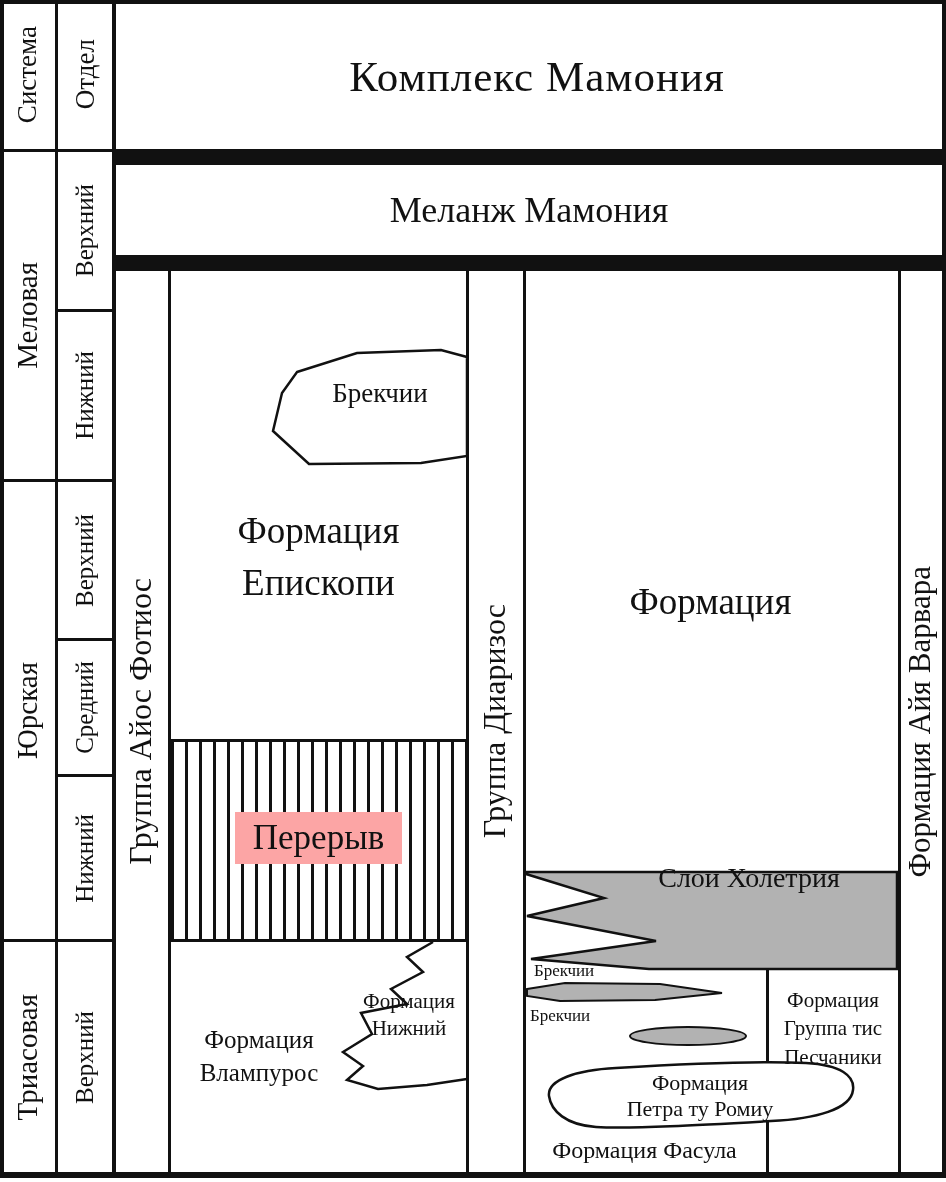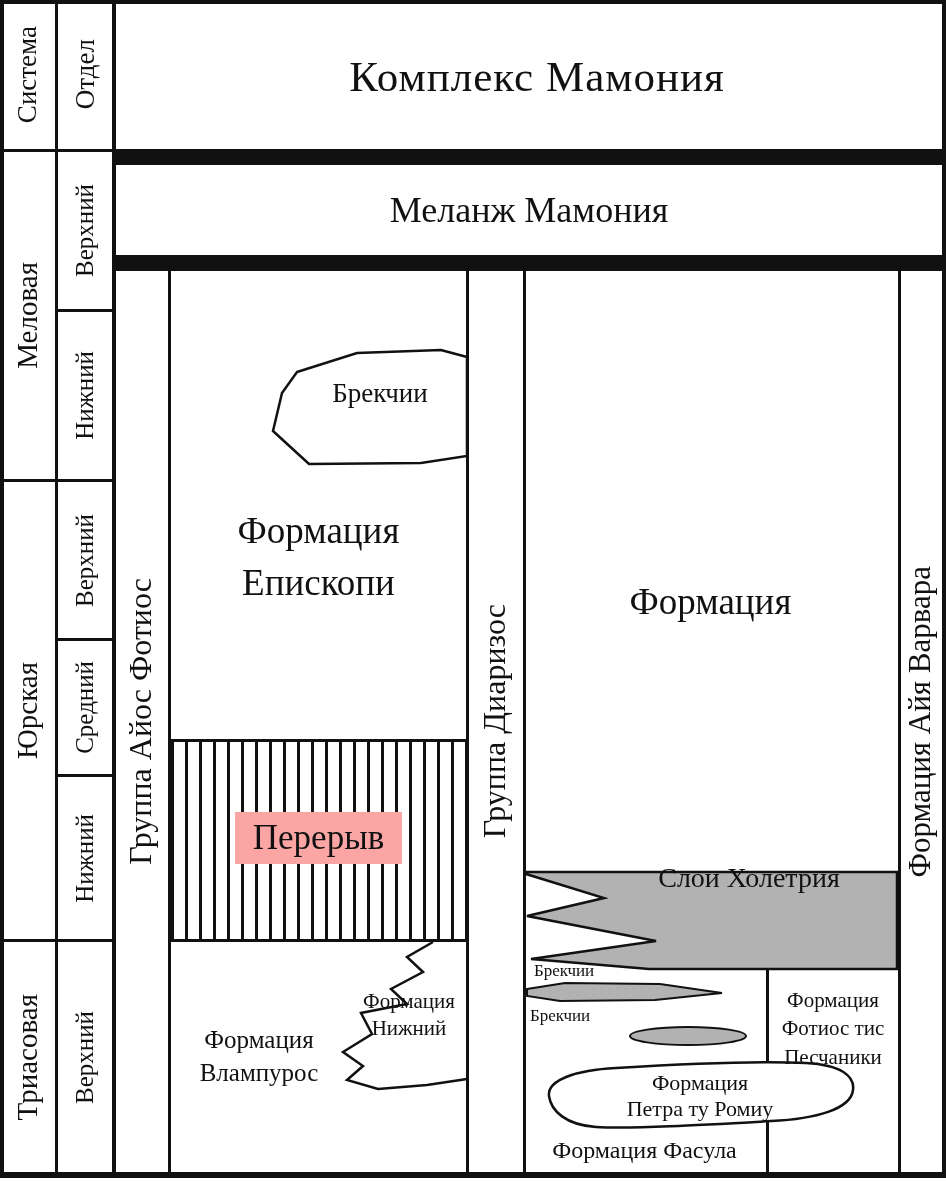--- a/index.html
+++ b/index.html
@@ -139,21 +139,21 @@
     <span>Слои Холетрия</span>
   </div>
   <div class="tblock" style="left:534px;top:961px;width:90px;font-size:17px;text-align:left;">
     <span>Брекчии</span>
   </div>
   <div class="tblock" style="left:530px;top:1006px;width:90px;font-size:17px;text-align:left;">
     <span>Брекчии</span>
   </div>
   <div class="tblock" style="left:770px;top:986px;width:126px;font-size:21px;line-height:1.35;">
     <span class="line">Формация</span>
-    <span class="line">Фотиос тис</span>
+    <span class="line">Группа тис</span>
     <span class="line">Песчаники</span>
   </div>
   <div class="tblock" style="left:600px;top:1070px;width:200px;font-size:22px;line-height:1.2;">
     <span class="line">Формация</span>
     <span class="line">Петра ту Ромиу</span>
   </div>
   <div class="tblock" style="left:523px;top:1137px;width:243px;font-size:24px;">
     <span>Формация Фасула</span>
   </div>
 

